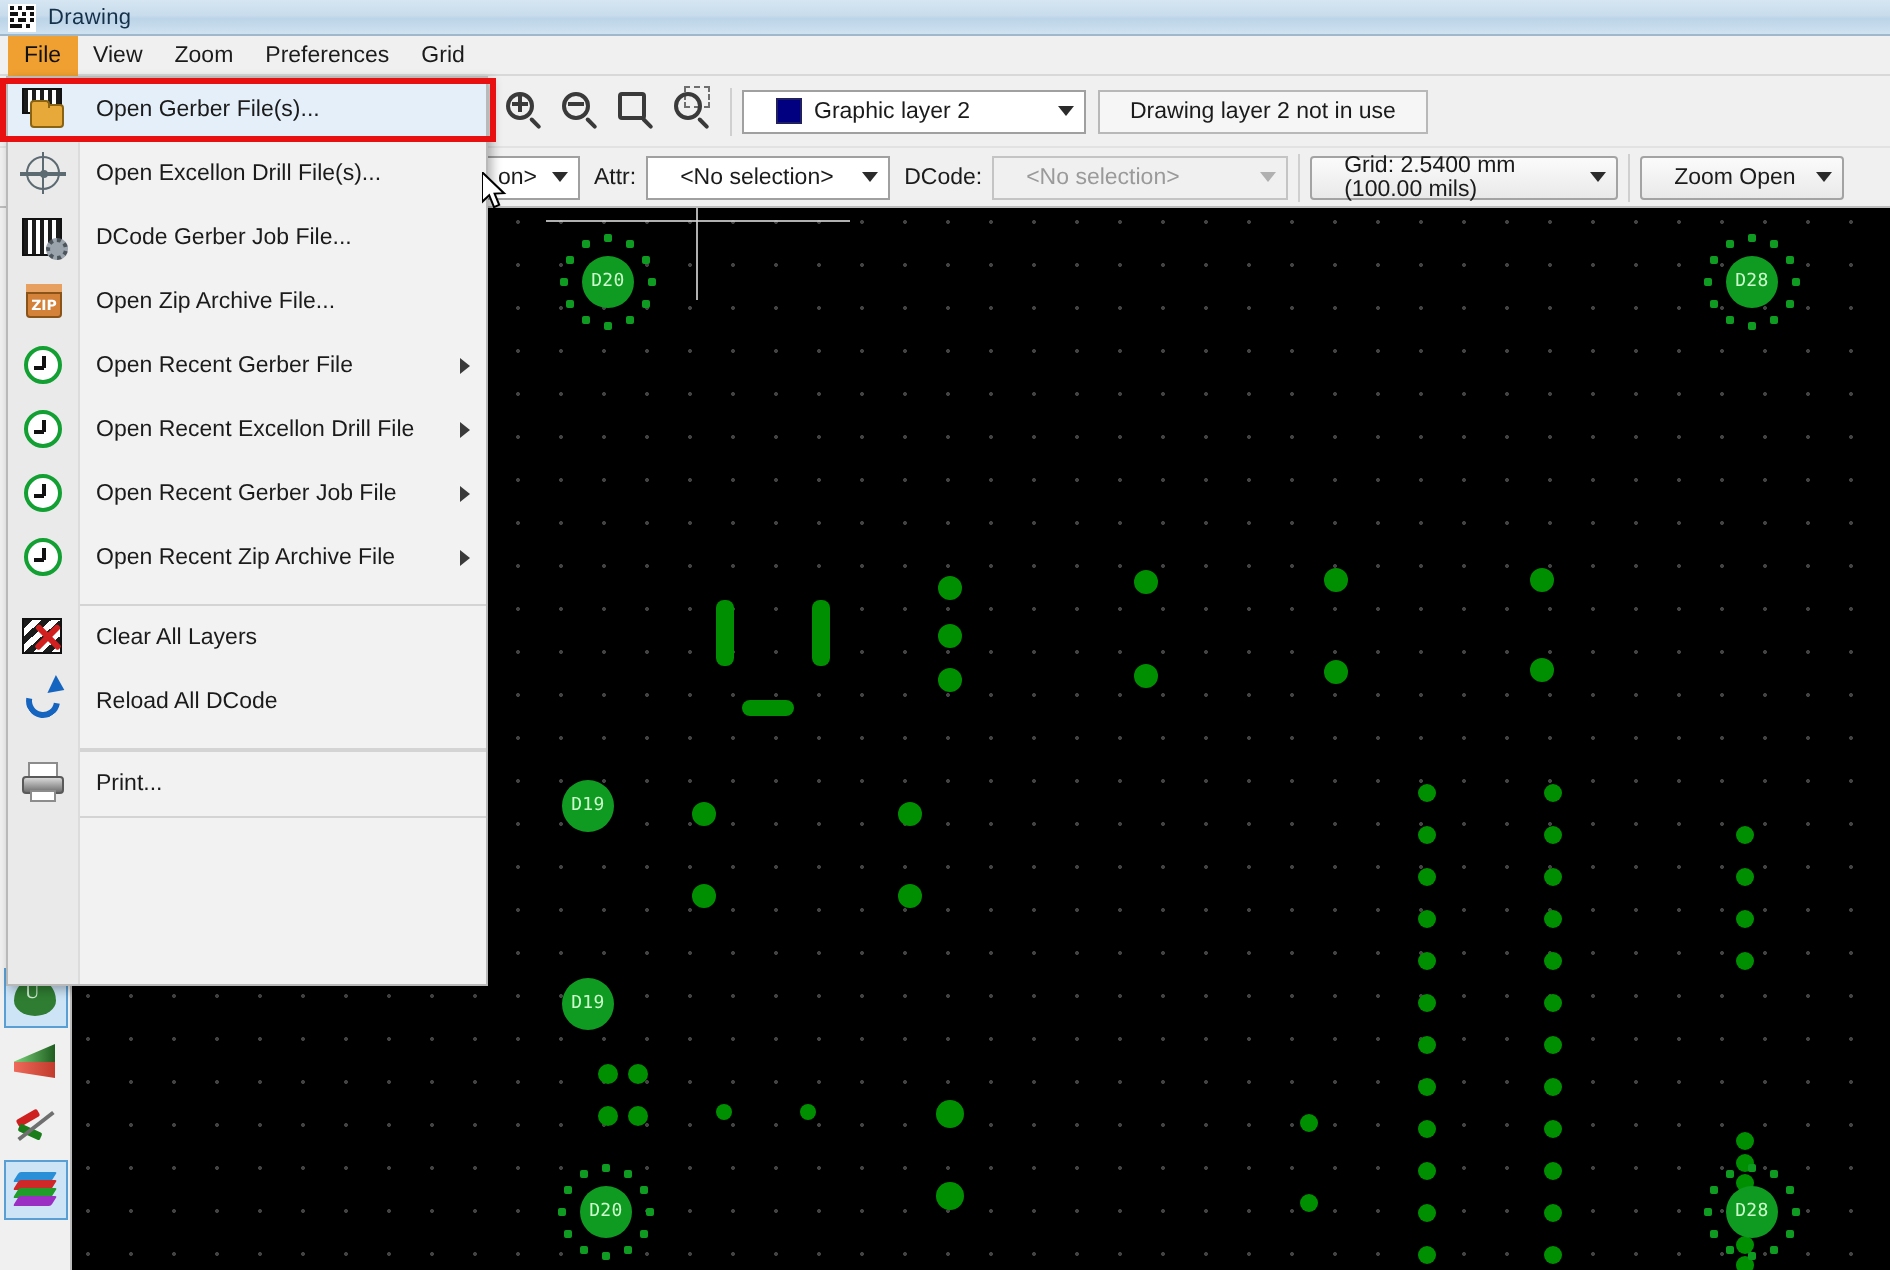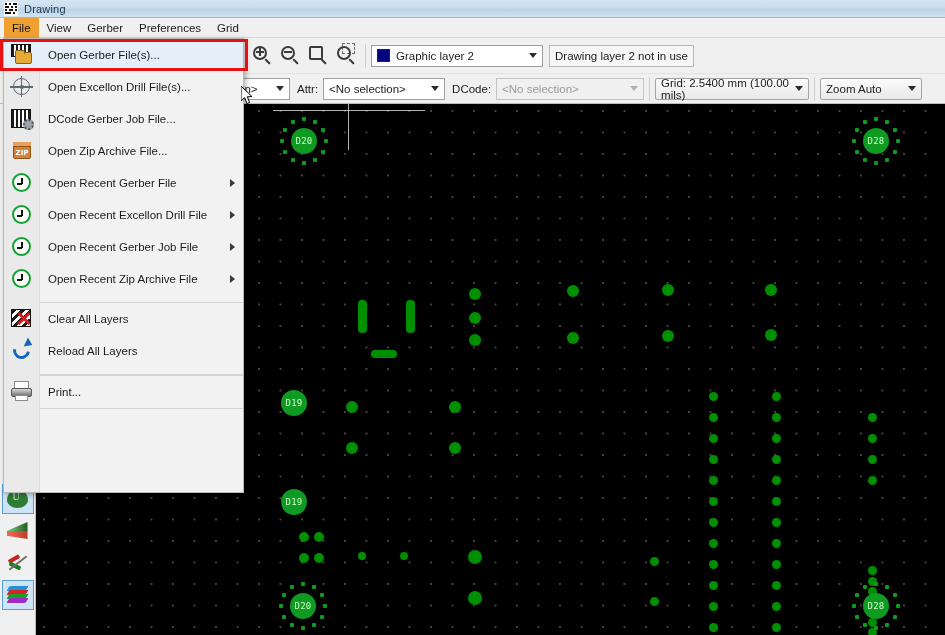--- a/index.html
+++ b/index.html
@@ -90,21 +90,21 @@
     position: absolute; left: 5px; top: -3px; width: 13px; height: 11px;
     border: 1px dashed #6e6e6e;
   }
 
   
   .combo {
     height: 22px; background: #fff;
     border: 1px solid #a0a0a0;
     display: flex; align-items: center;
     font-size: 11.5px; color: #1b1b1b;
-    padding: 0 0 0 5px;
+    padding: 0 0 0 16px;
     position: relative; flex: 0 0 auto;
   }
   .combo .caret {
     width: 18px; height: 100%;
     display: flex; align-items: center; justify-content: center;
     flex: 0 0 auto; margin-left: auto;
   }
   .caret-g {
     width: 0; height: 0;
     border-left: 4.5px solid transparent;
@@ -112,21 +112,21 @@
     border-top: 5px solid #2b2b2b;
   }
   .caret-g.dim { border-top-color: #b0b0b0; }
   .combo.disabled { background: #f0f0f0; color: #9a9a9a; border-color: #c4c4c4; }
   .swatch {
     width: 13px; height: 13px; margin-right: 6px; flex: 0 0 auto;
     border: 1px solid #202060;
   }
   .flatbox {
     height: 22px; border: 1px solid #b8b8b8; background: #f6f6f6;
-    display: flex; align-items: center; padding: 0 5px;
+    display: flex; align-items: center; padding: 0 15px;
     font-size: 11.5px; color: #1b1b1b; flex: 0 0 auto;
   }
   .lbl { font-size: 11.5px; color: #1b1b1b; margin: 0 5px 0 7px; flex: 0 0 auto; }
   .combo.raised {
     background: linear-gradient(to bottom,#fbfbfb,#e9e9e9);
     border: 1px solid #a3a3a3; border-radius: 2px;
   }
 
   
   .lefttool {
@@ -429,21 +429,21 @@
           <rect x="9" y="10" width="2" height="2"></rect>
         </g>
       </svg>
     </span>
     <span class="app-title">Drawing</span>
   </div>
 
   <div class="menubar">
     <div class="mitem active">File</div>
     <div class="mitem">View</div>
-    <div class="mitem">Gerber</div>
+    <div class="mitem">Zoom</div>
     <div class="mitem">Preferences</div>
     <div class="mitem">Grid</div>
   </div>
 
   <div class="toolbar1">
     <div style="width:248px;flex:0 0 auto"></div>
 
     <div class="tb-btn">
       <span class="magnifier">
         <span class="lens"></span>
@@ -519,21 +519,21 @@
     <div class="combo raised" style="width:154px">
       <span>Grid: 2.5400 mm (100.00 mils)</span>
       <span class="caret">
           <span class="caret-g"></span>
         </span>
     </div>
 
     <div class="tb-sep"></div>
 
     <div class="combo raised" style="width:102px">
-      <span>Zoom Auto</span>
+      <span>Zoom Open</span>
       <span class="caret">
           <span class="caret-g"></span>
         </span>
     </div>
   </div>
 
   <div class="lefttool">
     <div style="height:378px"></div>
     <div class="lt-btn checked">
       <span class="lico polymode">
@@ -804,21 +804,21 @@
       <span class="mtext">Clear All Layers</span>
     </div>
 
     <div class="mrow">
       <span class="mico">
         <span class="ico reload">
             <span class="arc"></span>
             <span class="tip"></span>
           </span>
       </span>
-      <span class="mtext">Reload All Layers</span>
+      <span class="mtext">Reload All DCode</span>
     </div>
 
     <div class="mspacer"></div>
     <div class="msep"></div>
 
 
     <div class="msep"></div>
 
     <div class="mrow">
       <span class="mico">

